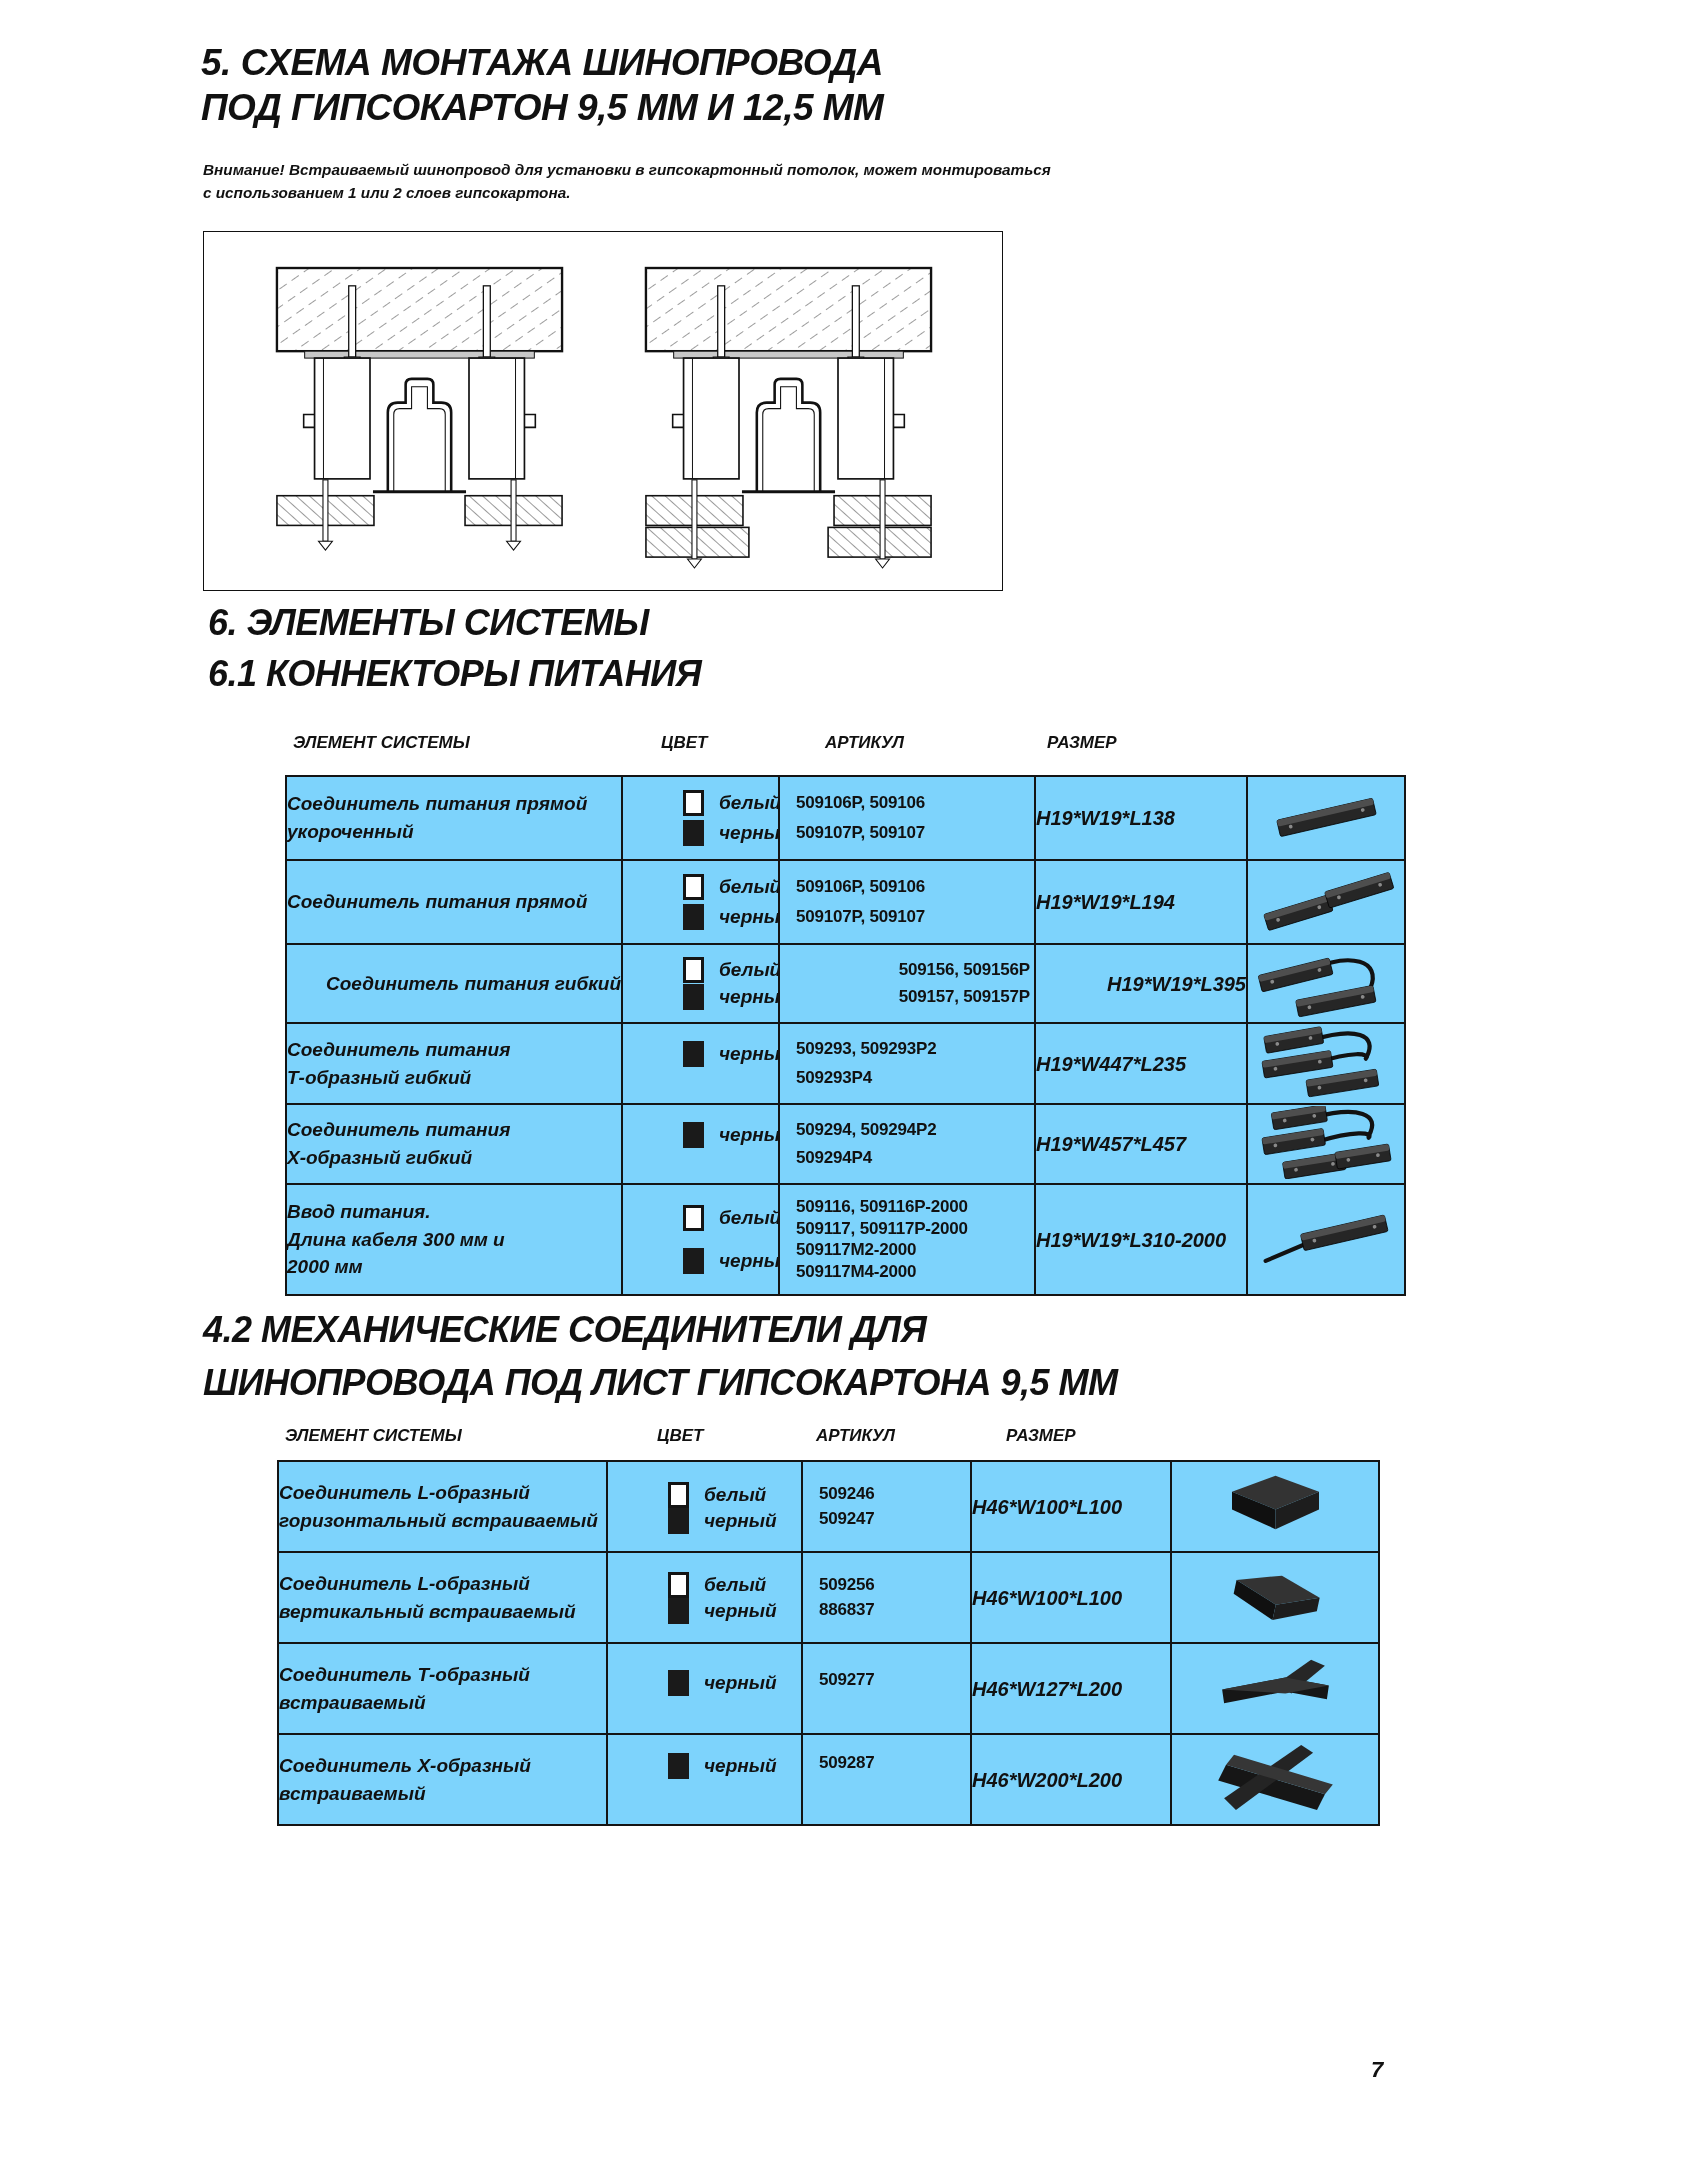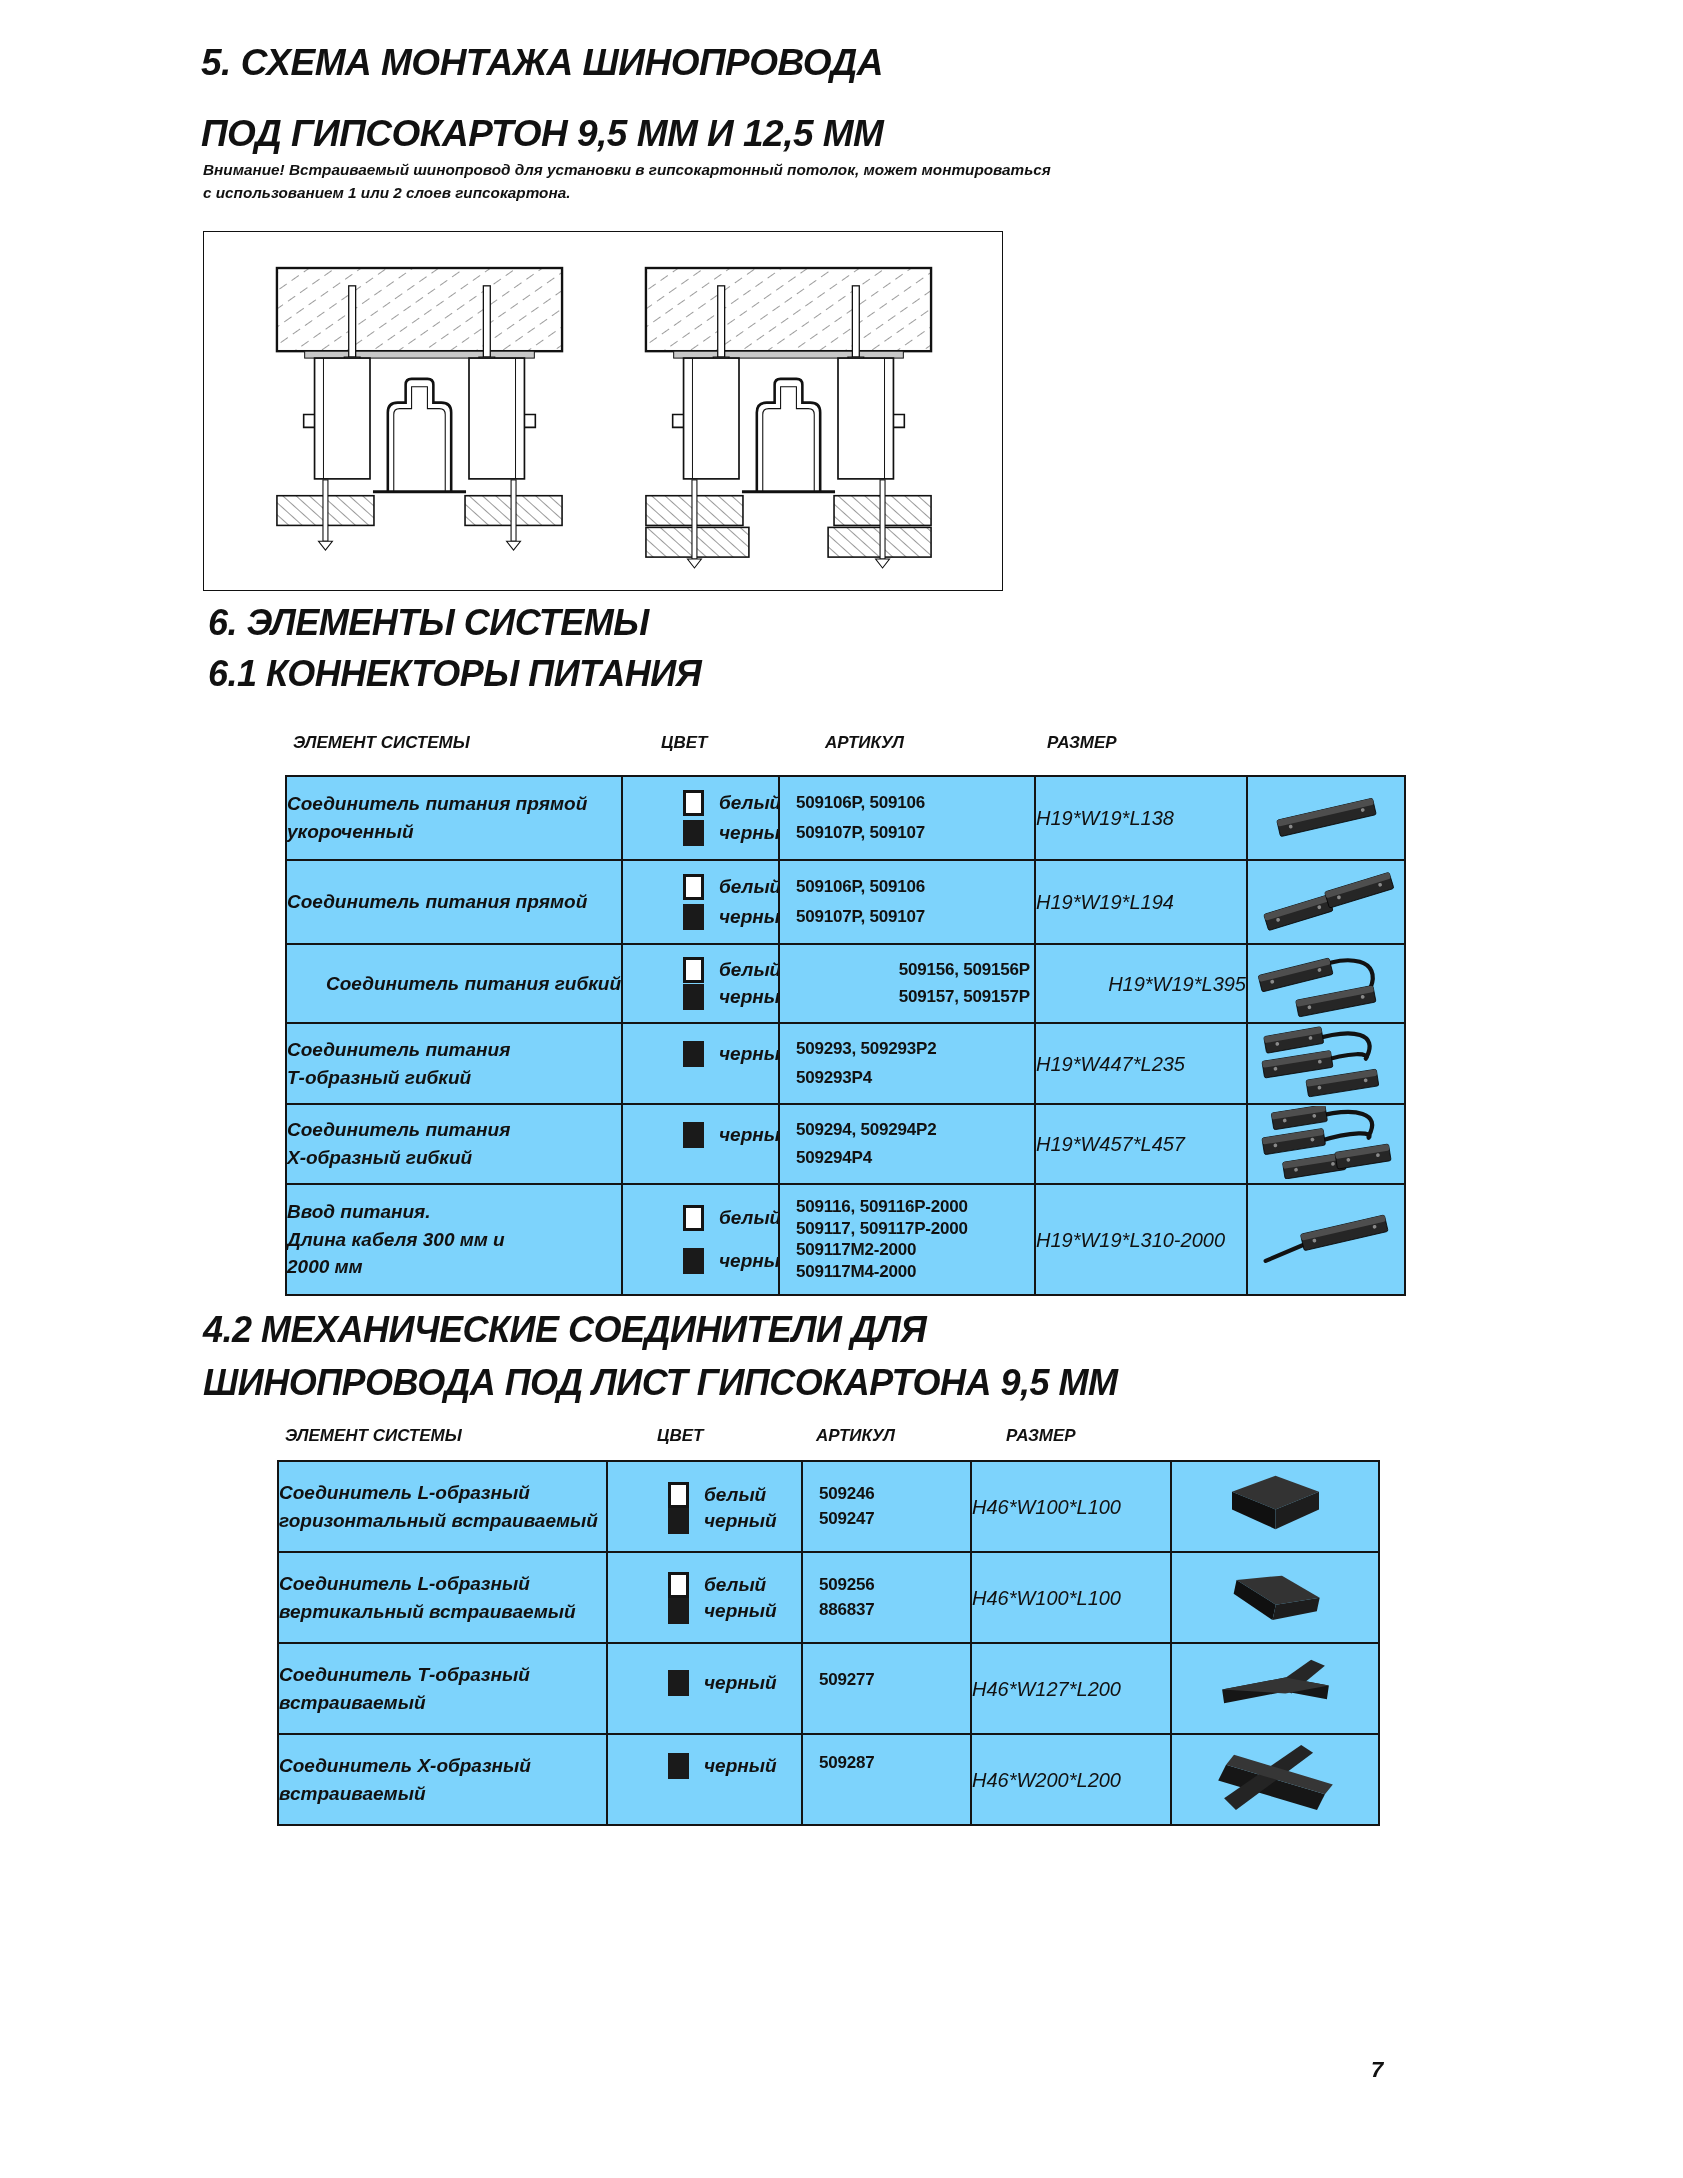--- a/index.html
+++ b/index.html
@@ -17,29 +17,29 @@
   table.prod td{border:2px solid #141414;padding:0;vertical-align:middle;overflow:hidden;}
   .cell-name{font-size:19px;font-weight:700;font-style:italic;line-height:1.45;white-space:pre-line;padding:4px 8px 4px 14px;}
   .stack{display:flex;flex-direction:column;justify-content:space-around;box-sizing:border-box;padding:6px 4px 6px 16px;}
   .stack.single{justify-content:flex-start;padding-top:12px;}
   .color-item{display:flex;align-items:center;gap:15px;padding-left:44px;}
   .swatch{display:inline-block;width:21px;height:26px;border:3.5px solid #141414;box-sizing:border-box;flex:0 0 auto;}
   .sw-white{background:#ffffff;}
   .sw-black{background:#1a1a1a;border-color:#1a1a1a;}
   .color-label{font-size:19px;font-weight:700;font-style:italic;}
   .article-line{font-size:17px;font-weight:700;letter-spacing:-0.2px;}
-  .cell-size{font-size:20px;font-weight:400;font-style:italic;padding:4px 6px 4px 14px;line-height:1.3;}
+  .cell-size{font-size:20px;font-weight:700;font-style:italic;padding:4px 6px 4px 14px;line-height:1.3;}
   .cell-img{text-align:center;}
   .pagenum{font-size:22px;font-weight:600;font-style:italic;}
 </style>
 </head>
 <body>
 
 <div class="abs h1" style="left:201px;top:42px;">5. СХЕМА МОНТАЖА ШИНОПРОВОДА</div>
-<div class="abs h1" style="left:201px;top:87px;margin-top:26px;">ПОД ГИПСОКАРТОН 9,5 ММ И 12,5 ММ</div>
+<div class="abs h1" style="left:201px;top:87px;">ПОД ГИПСОКАРТОН 9,5 ММ И 12,5 ММ</div>
 <div class="abs note" style="left:203px;top:161px;">Внимание! Встраиваемый шинопровод для установки в гипсокартонный потолок, может монтироваться</div>
 <div class="abs note" style="left:203px;top:184px;">с использованием 1 или 2 слоев гипсокартона.</div>
 
 <div class="abs diagram-box" style="left:203px;top:231px;width:798px;height:358px;">
   <div class="abs" style="left:67px;top:26px;" id="diag1"><svg width="297" height="319" viewBox="0 0 300 322">
     <defs>
       <pattern id="hAp1" width="15" height="15" patternUnits="userSpaceOnUse" patternTransform="rotate(55)">
         <line x1="0" y1="2" x2="0" y2="11" stroke="#666" stroke-width="1.3"></line>
       </pattern>
       <pattern id="hBp1" width="9" height="9" patternUnits="userSpaceOnUse" patternTransform="rotate(-48)">

